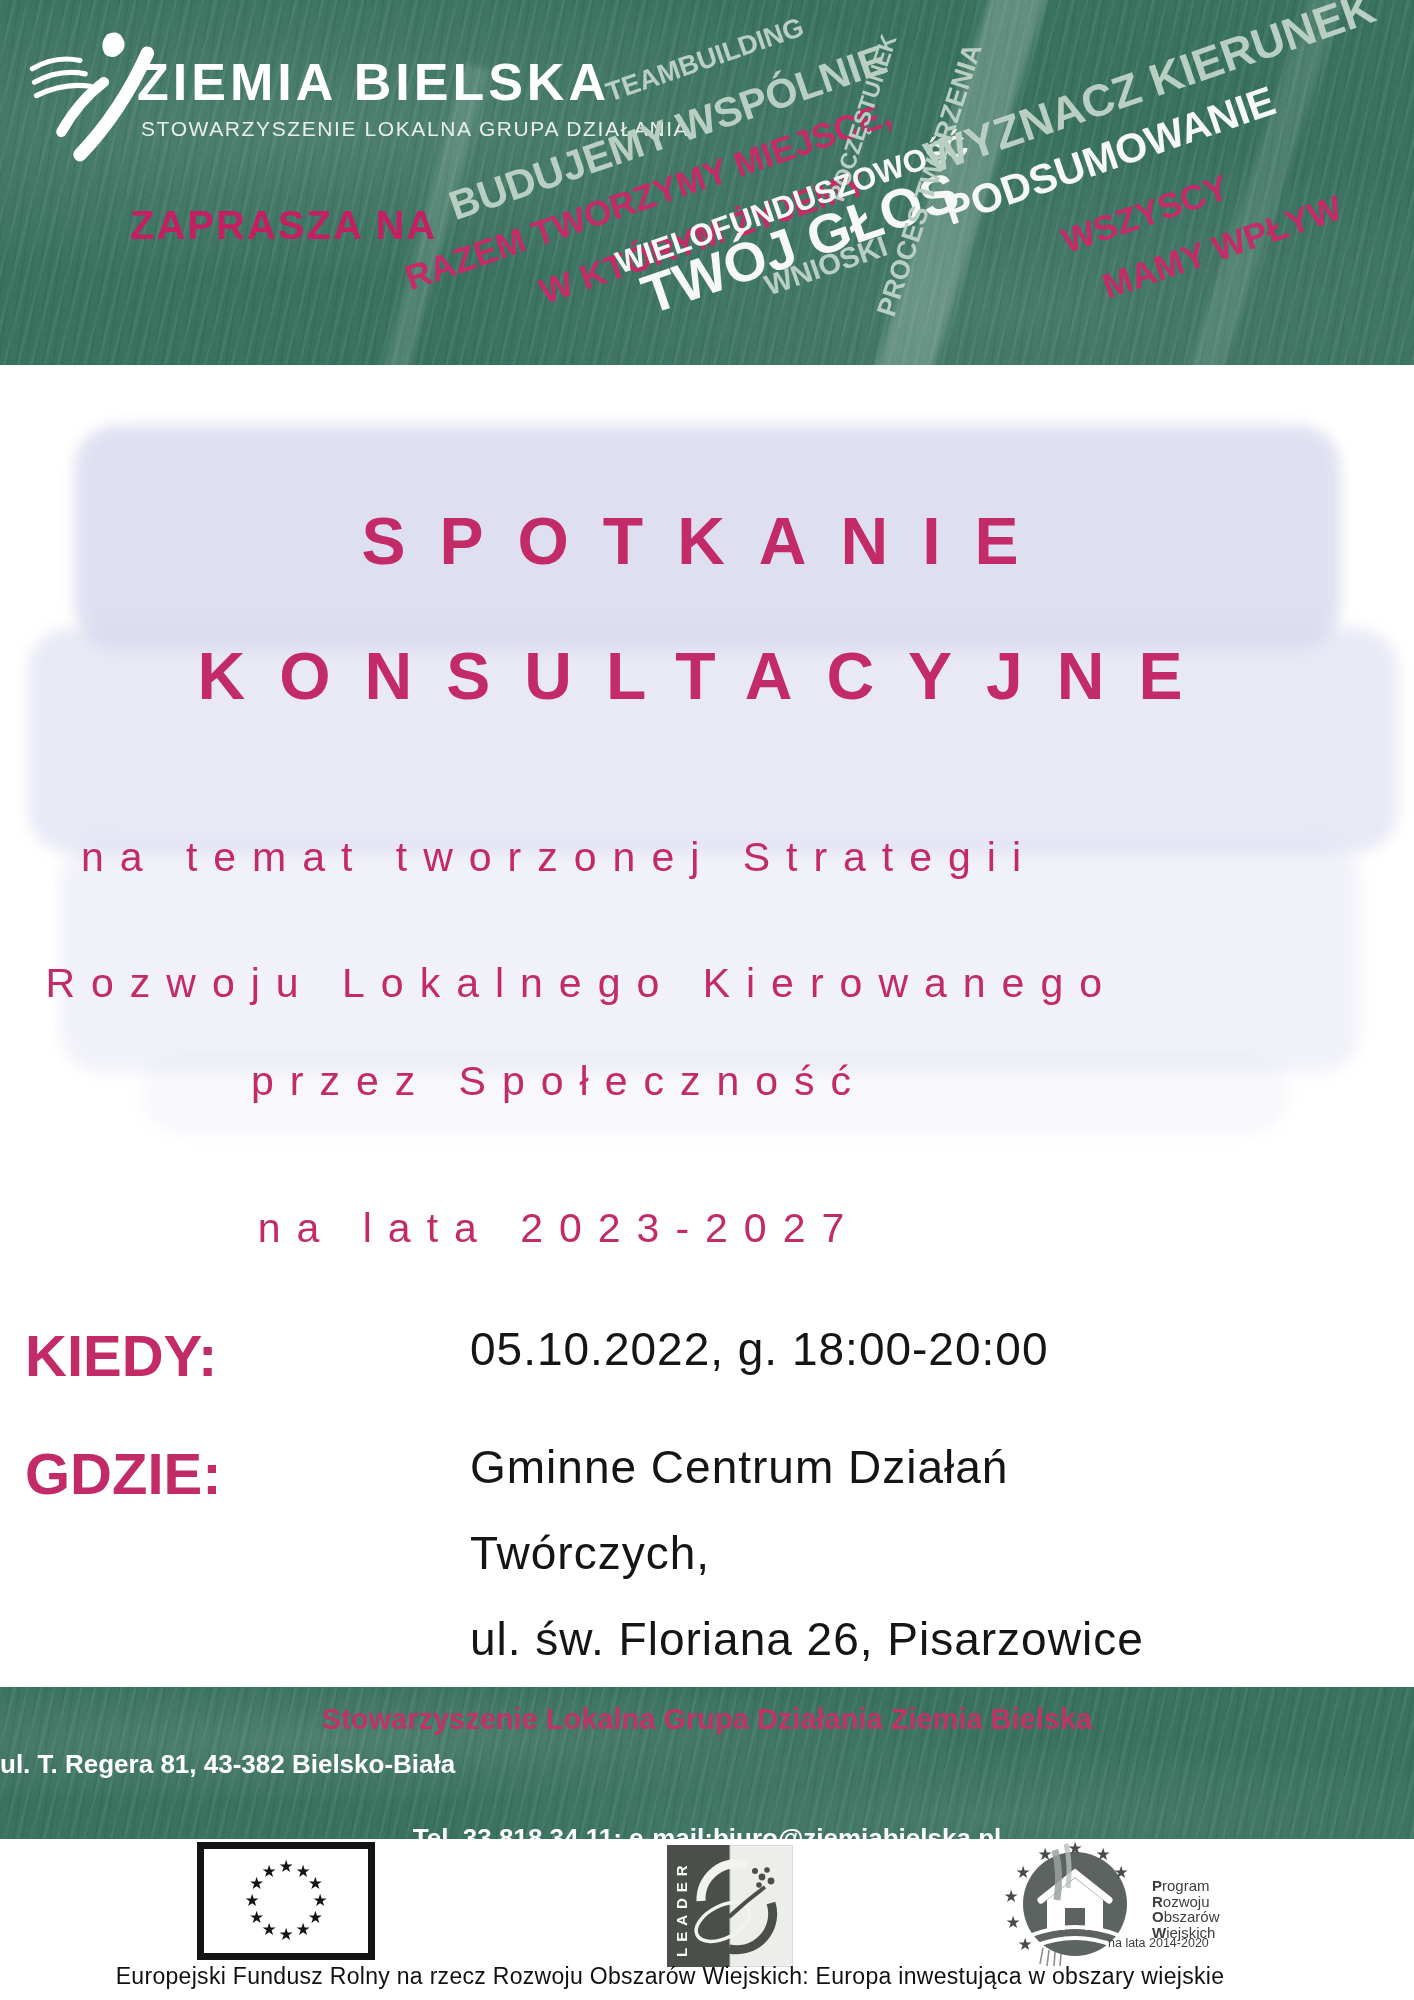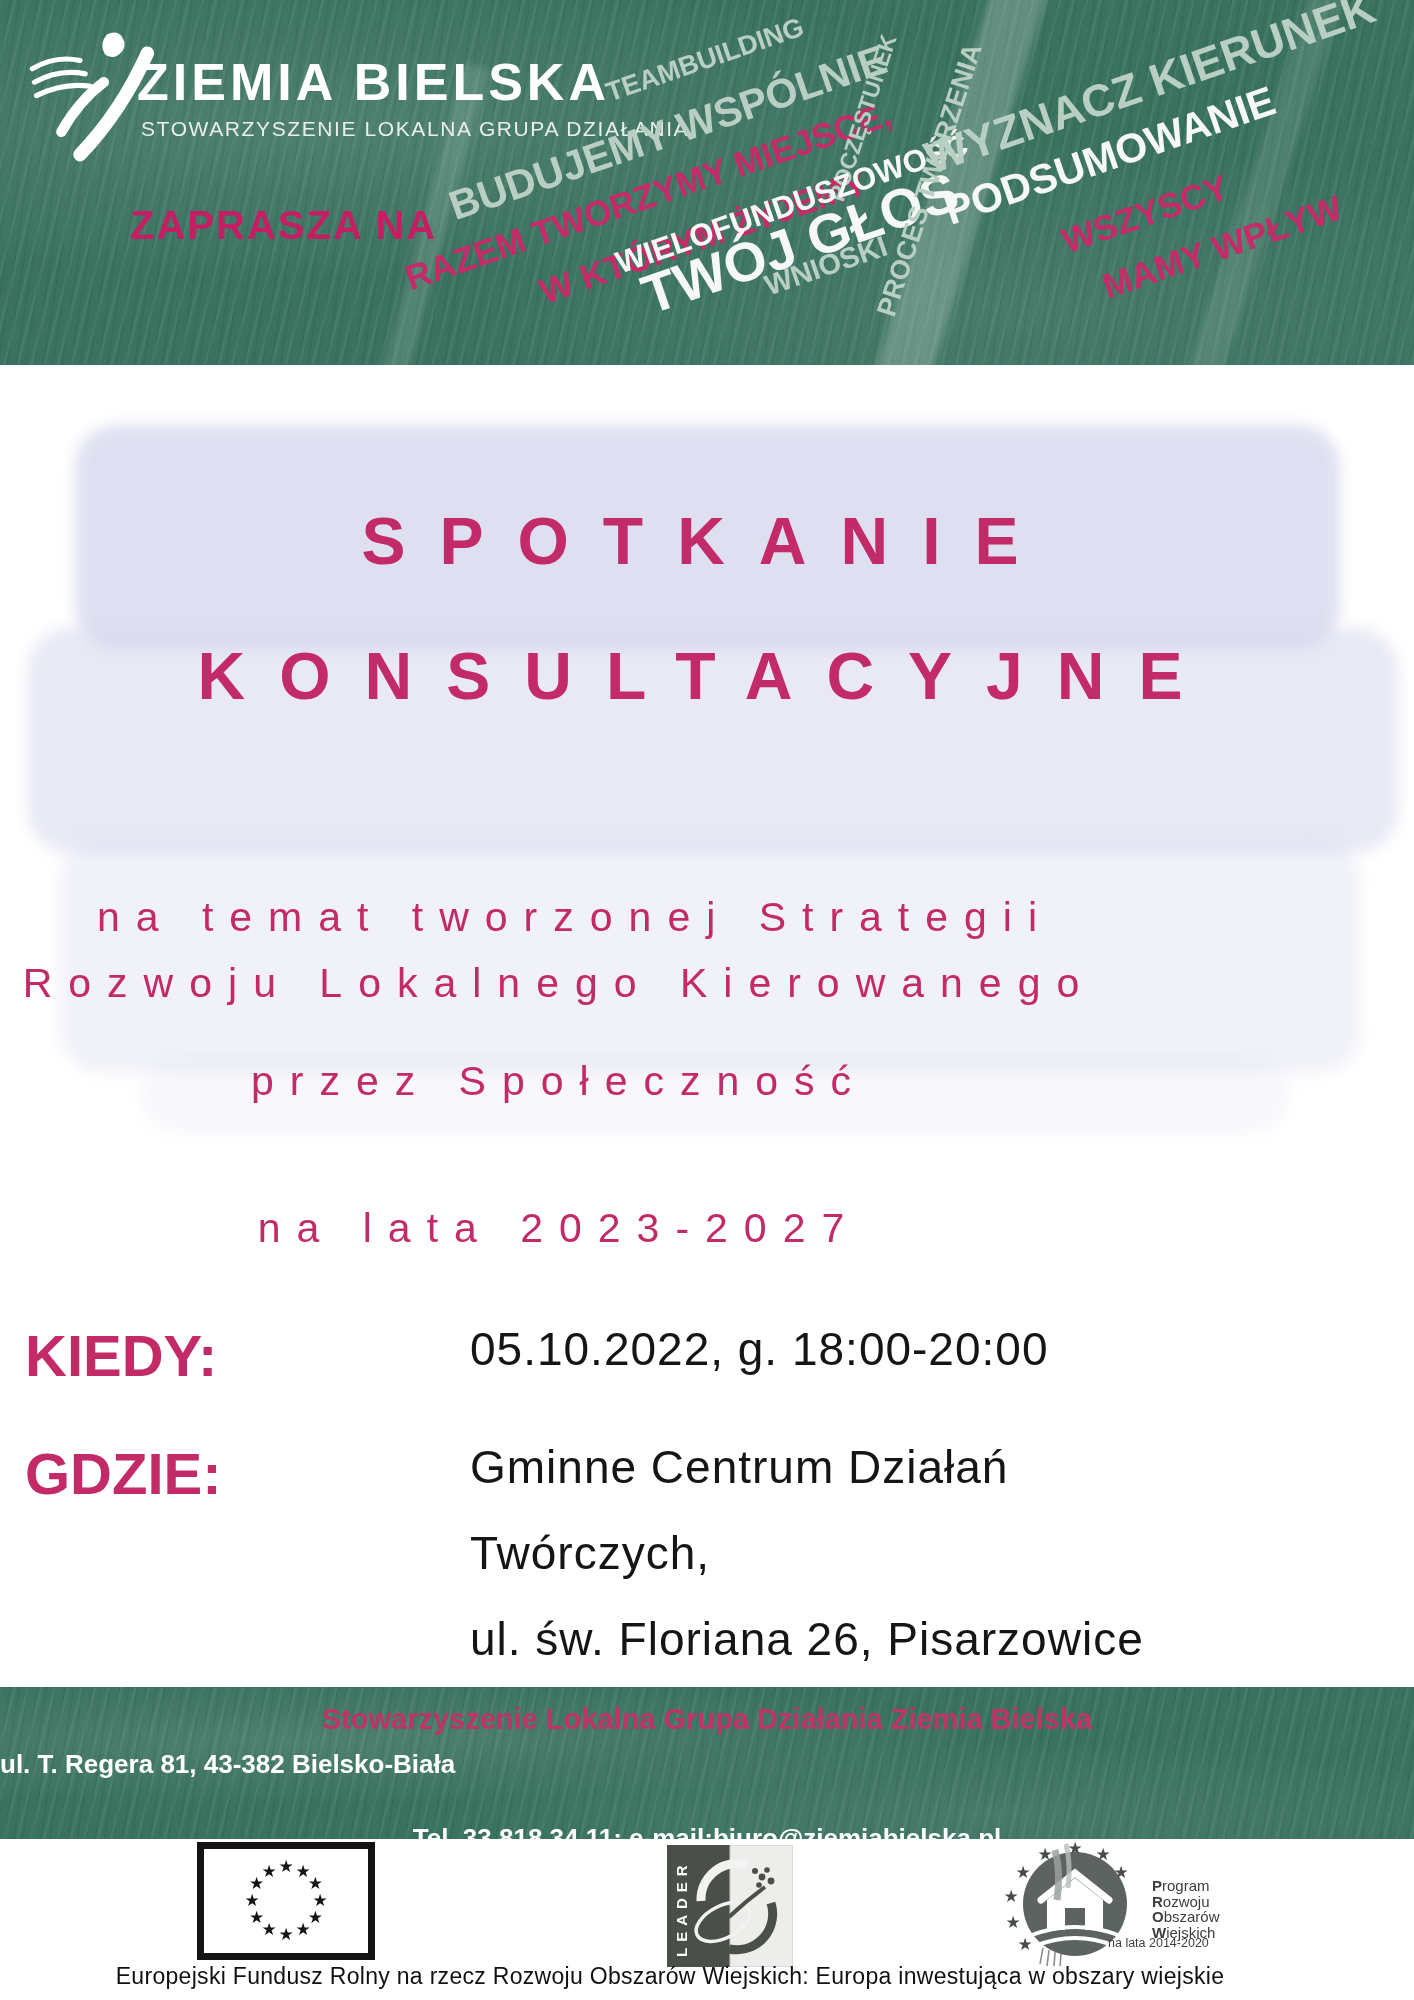--- a/index.html
+++ b/index.html
@@ -61,22 +61,22 @@
   .wash.w3{left:60px;top:838px;width:1300px;height:235px;opacity:.34;}
   .wash.w4{left:140px;top:1055px;width:1150px;height:80px;opacity:.16;}
 
   
   .title1,.title2{position:absolute;left:0;width:1414px;text-align:center;
     color:#c22a68;font-weight:bold;font-size:66px;letter-spacing:34px;}
   .title1{top:503px;}
   .title2{top:638px;}
   .sub{position:absolute;left:0;width:1118px;text-align:center;color:#c22a68;
        font-size:41px;letter-spacing:16px;font-weight:normal;}
-  .sub.l1{top:894px;padding-left:16px;}
-  .sub.l2{top:960px;}
+  .sub.l1{top:834px;}
+  .sub.l2{top:960px;text-align:right;}
   .sub.l3{top:1058px;}
   .sub.l4{top:1157px;margin-top:48px;}
 
   
   .dlabel{position:absolute;left:25px;color:#c22a68;font-weight:bold;font-size:58px;}
   .dvalue{position:absolute;left:470px;color:#151515;font-size:46px;letter-spacing:1px;}
   .when-label{top:1322px;}
   .when-value{top:1322px;}
   .where-label{top:1440px;}
   .where-v1{top:1440px;}

